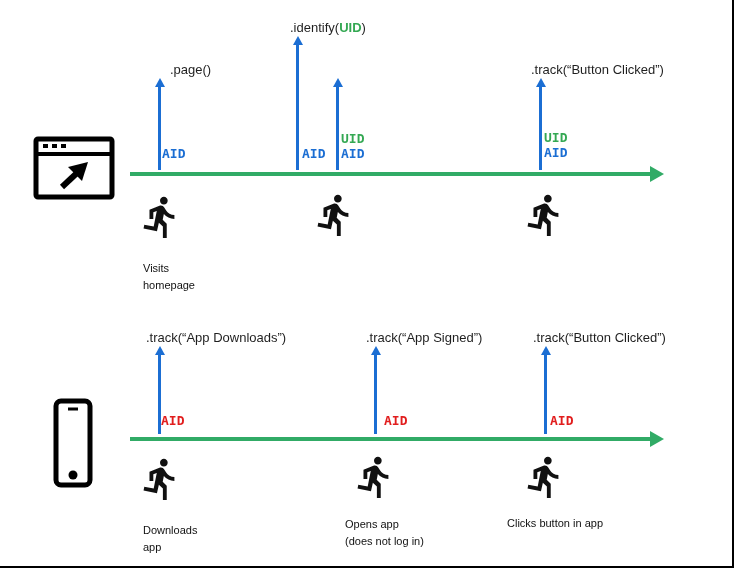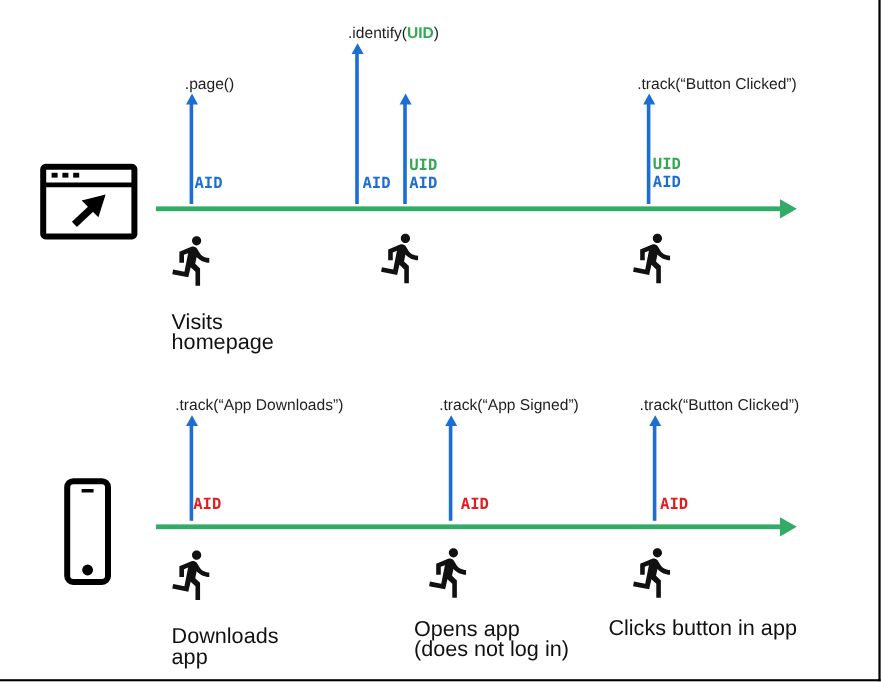--- a/index.html
+++ b/index.html
@@ -12,21 +12,21 @@
   .blue{color:#1b6ed3;}
   .green{color:#34a853;}
   .red{color:#e11d1d;}
   .varrow{position:absolute;width:3px;background:#1b6ed3;}
   .varrow::before{content:"";position:absolute;top:-8px;left:-3.5px;width:0;height:0;
                   border-left:5px solid transparent;border-right:5px solid transparent;
                   border-bottom:9px solid #1b6ed3;}
   .hline{position:absolute;height:4px;background:#31ab66;}
   .hhead{position:absolute;width:0;height:0;border-top:8px solid transparent;
          border-bottom:8px solid transparent;border-left:14px solid #31ab66;}
-  .cap{position:absolute;font-size:18px;color:#111;line-height:17px;white-space:nowrap;}
+  .cap{position:absolute;font-size:11px;color:#111;line-height:17px;white-space:nowrap;}
   .person{position:absolute;fill:#111;}
   .device{position:absolute;}
 </style>
 </head>
 <body>
 
 <div class="canvas">
 
   <svg class="device" style="left:33px;top:136px" width="82" height="64" viewBox="0 0 82 64">
     <rect x="3" y="3" width="76" height="58" rx="2" fill="none" stroke="#000" stroke-width="5"></rect>
@@ -34,21 +34,21 @@
     <rect x="10" y="8" width="5" height="4" fill="#000"></rect>
     <rect x="19" y="8" width="5" height="4" fill="#000"></rect>
     <rect x="28" y="8" width="5" height="4" fill="#000"></rect>
     <line x1="29" y1="51" x2="45" y2="36" stroke="#000" stroke-width="6"></line>
     <path d="M55 26 L35 31 L49 45 Z" fill="#000"></path>
   </svg>
 
   <div class="hline" style="left:130px;top:172px;width:522px"></div>
   <div class="hhead" style="left:650px;top:166px"></div>
 
-  <div class="code" style="left:154px;top:62px"><span>.page()</span><span class="uid-in"></span><span></span></div>
+  <div class="code" style="left:170px;top:62px"><span>.page()</span><span class="uid-in"></span><span></span></div>
   <div class="varrow" style="left:158px;top:86px;height:84px"></div>
   <div class="idlbl blue" style="left:162px;top:146px">AID</div>
 
   <div class="code" style="left:290px;top:20px"><span>.identify(</span><span class="uid-in">UID</span><span>)</span></div>
   <div class="varrow" style="left:296px;top:44px;height:126px"></div>
   <div class="idlbl blue" style="left:302px;top:146px">AID</div>
 
   <div class="varrow" style="left:336px;top:86px;height:84px"></div>
   <div class="idlbl green" style="left:341px;top:131px">UID</div>
   <div class="idlbl blue" style="left:341px;top:146px">AID</div>

